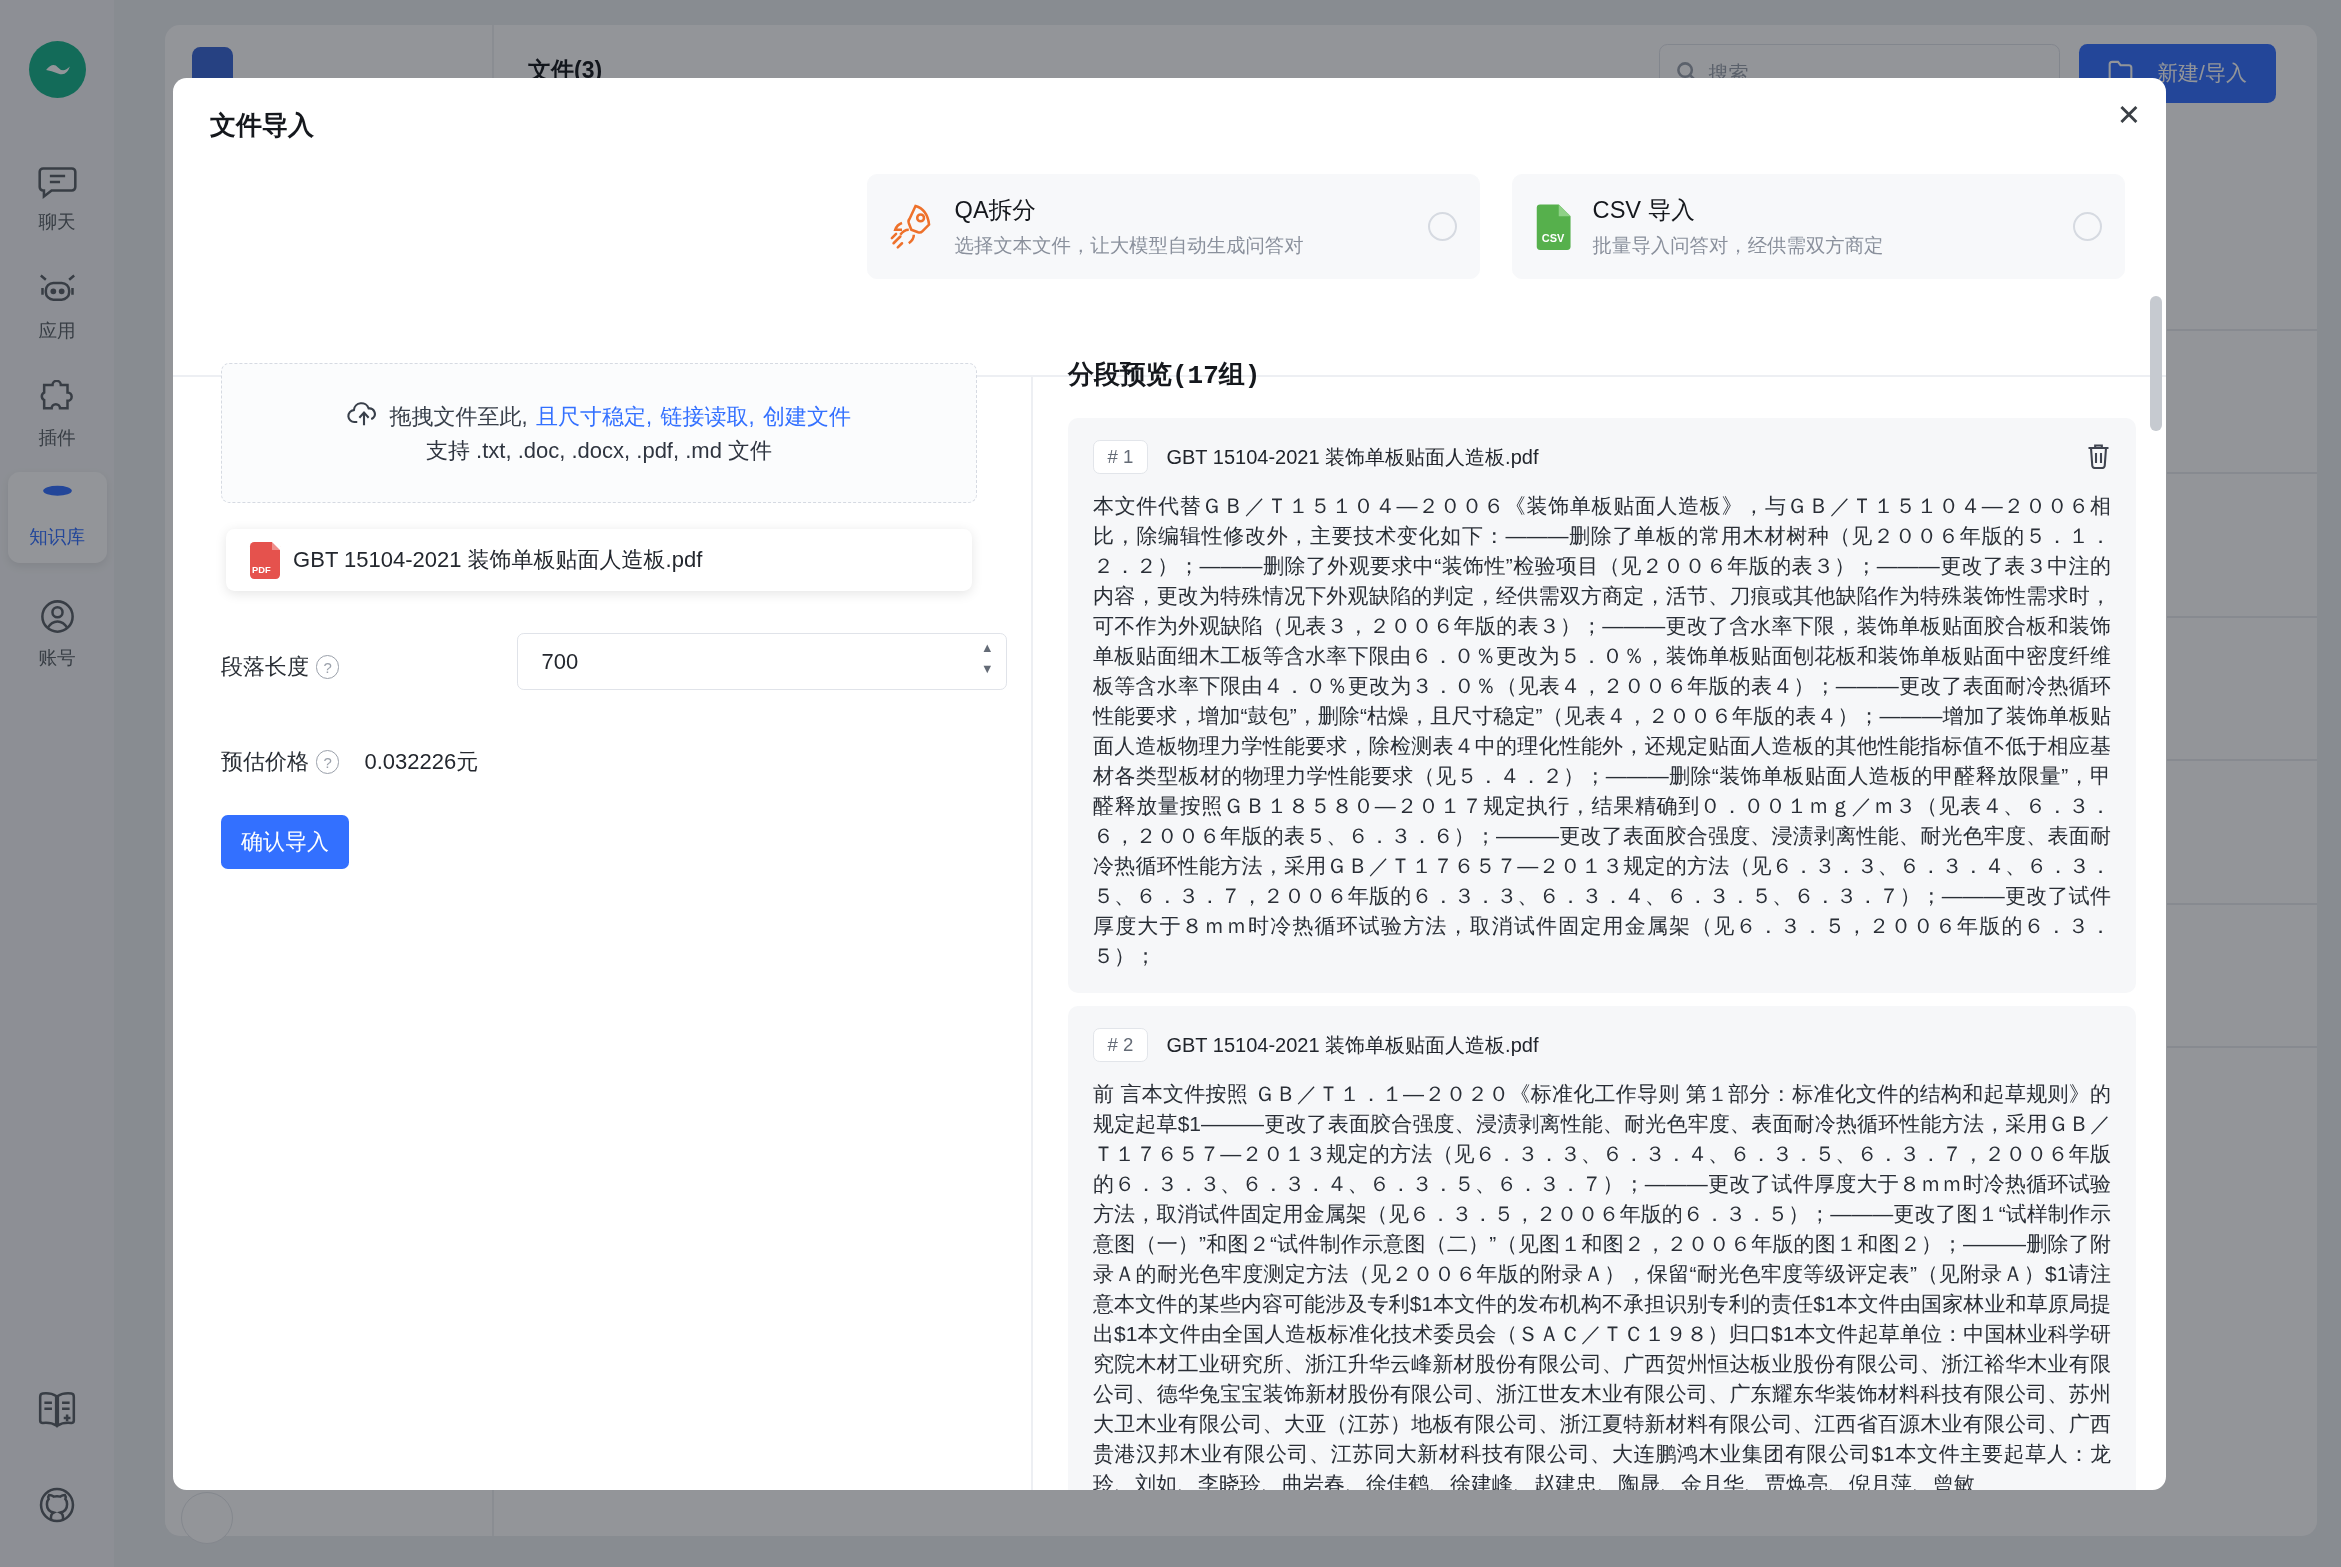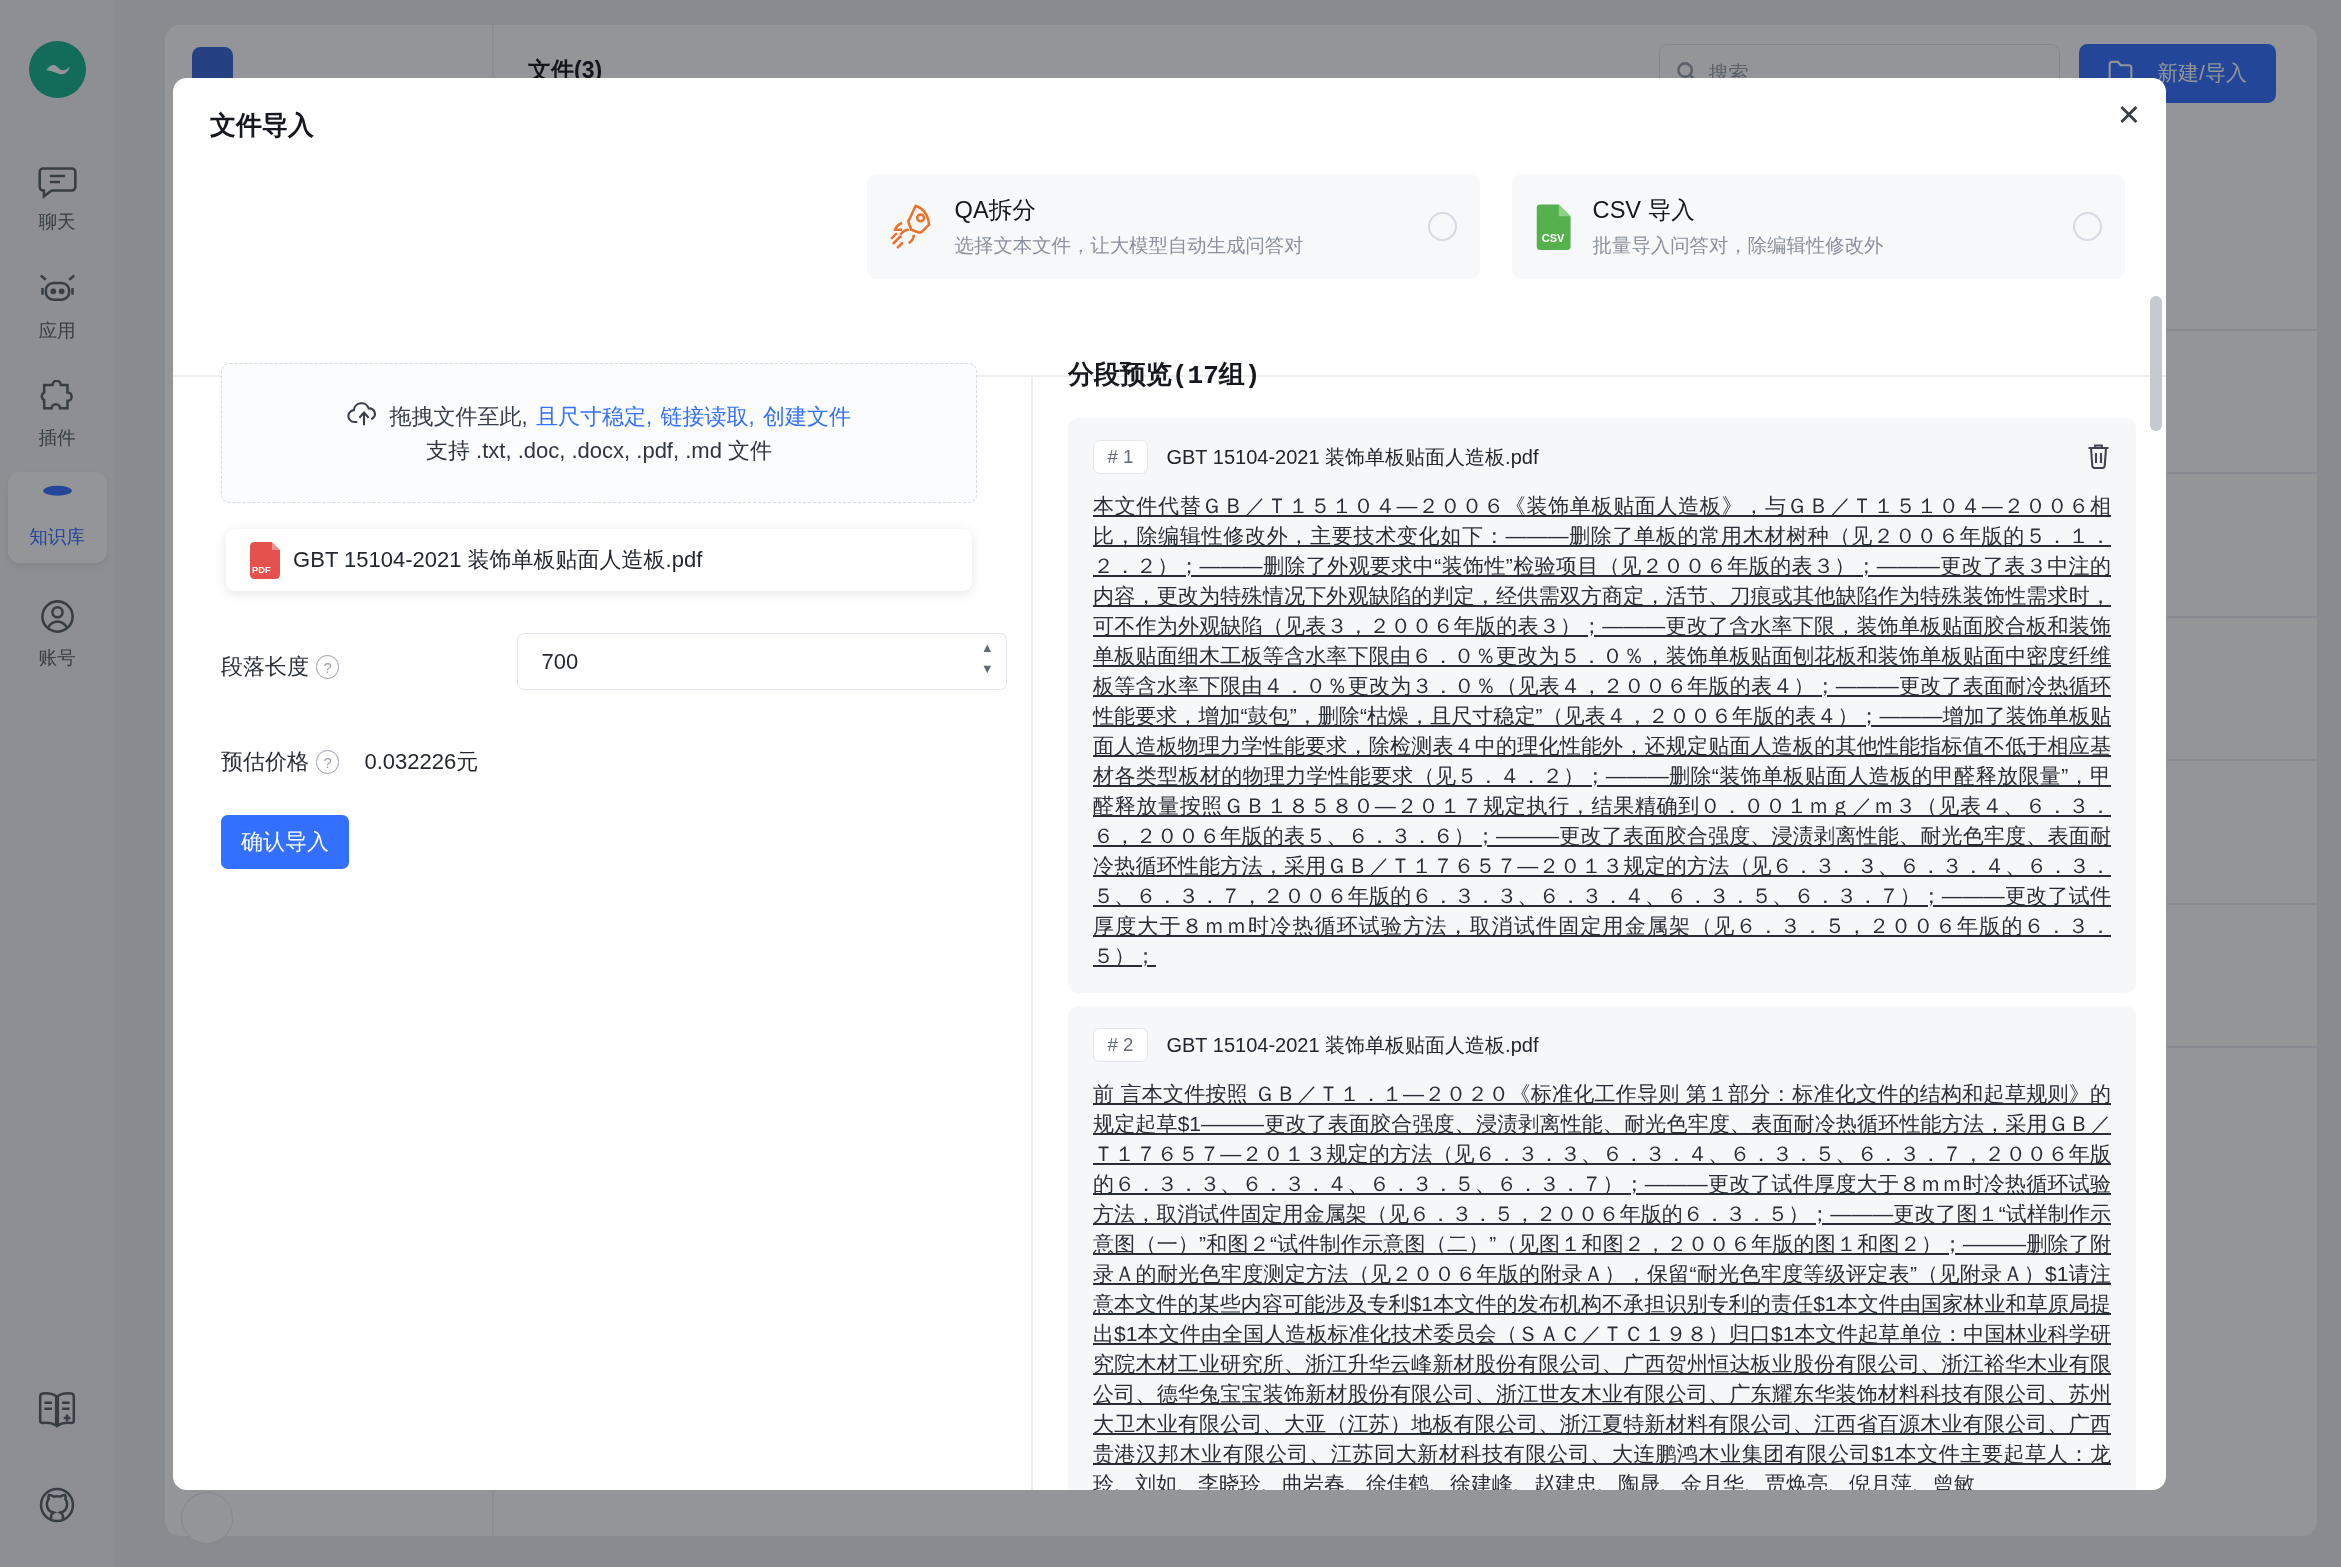--- a/index.html
+++ b/index.html
@@ -56,21 +56,21 @@
   .price-val { margin-left:25px; color:#23272e; }
   .confirm-btn { position:absolute; left:48px; top:737px; width:128px; height:54px; background:#3370ff; border:none; border-radius:6.8px; color:#fff; font-size:22px; cursor:pointer; font-family:inherit; }
 
   
   .preview-head { position:absolute; left:895px; top:279px; font-size:26px; font-weight:bold; color:#15181d;font-family:Liberation Mono, monospace; }
   .seg-card { position:absolute; left:895px; width:1068px; background:#f6f7f9; border-radius:10px; padding:22px 25px; }
   .seg-head { display:flex; align-items:center; gap:18.6px; margin-bottom:17px; }
   .seg-badge { background:#fff; border:1.7px solid #e2e5ea; border-radius:6.8px; padding:5px 13.5px; font-size:18.6px; color:#646b76; }
   .seg-file { font-size:20px; color:#20242b; }
   .trash { margin-left:auto; cursor:pointer; }
-  .seg-body { font-size:21px; line-height:30px; color:#292e36; text-align:justify; word-break:break-all;text-decoration:underline; }
+  .seg-body { font-size:21px; line-height:30px; color:#292e36; text-align:justify; word-break:break-all; }
 
   .scrollthumb { position:absolute; left:1977px; top:218px; width:11.8px; height:135px; border-radius:5.9px; background:#c6cad0; }
 </style>
 </head>
 <body>
 
 <div class="screen">
 
   <div class="sidebar">
     <div class="side-logo">
@@ -203,21 +203,21 @@
     <div class="mode-card" style="left:1339px">
       <span>
         <svg width="39" height="49" viewBox="0 0 46 58">
             <path d="M6 4 h22 l14 14 v36 a4 4 0 0 1 -4 4 h-32 a4 4 0 0 1 -4 -4 v-46 a4 4 0 0 1 4 -4 z" fill="#56b04c"></path>
             <path d="M28 4 l14 14 h-14 z" fill="#8fd187"></path>
             <text x="8" y="48" fill="#ffffff" font-size="13" font-weight="bold" font-family="Liberation Sans, sans-serif">CSV</text>
           </svg>
       </span>
       <div class="mode-txt">
         <div class="t">CSV 导入</div>
-        <div class="d">批量导入问答对，除编辑性修改外</div>
+        <div class="d">批量导入问答对，经供需双方商定</div>
       </div>
       <div class="radio"></div>
     </div>
 
     <div class="hdiv"></div>
     <div class="vdiv"></div>
 
     <div class="dropzone">
       <div class="dz-line1">
         <span>

